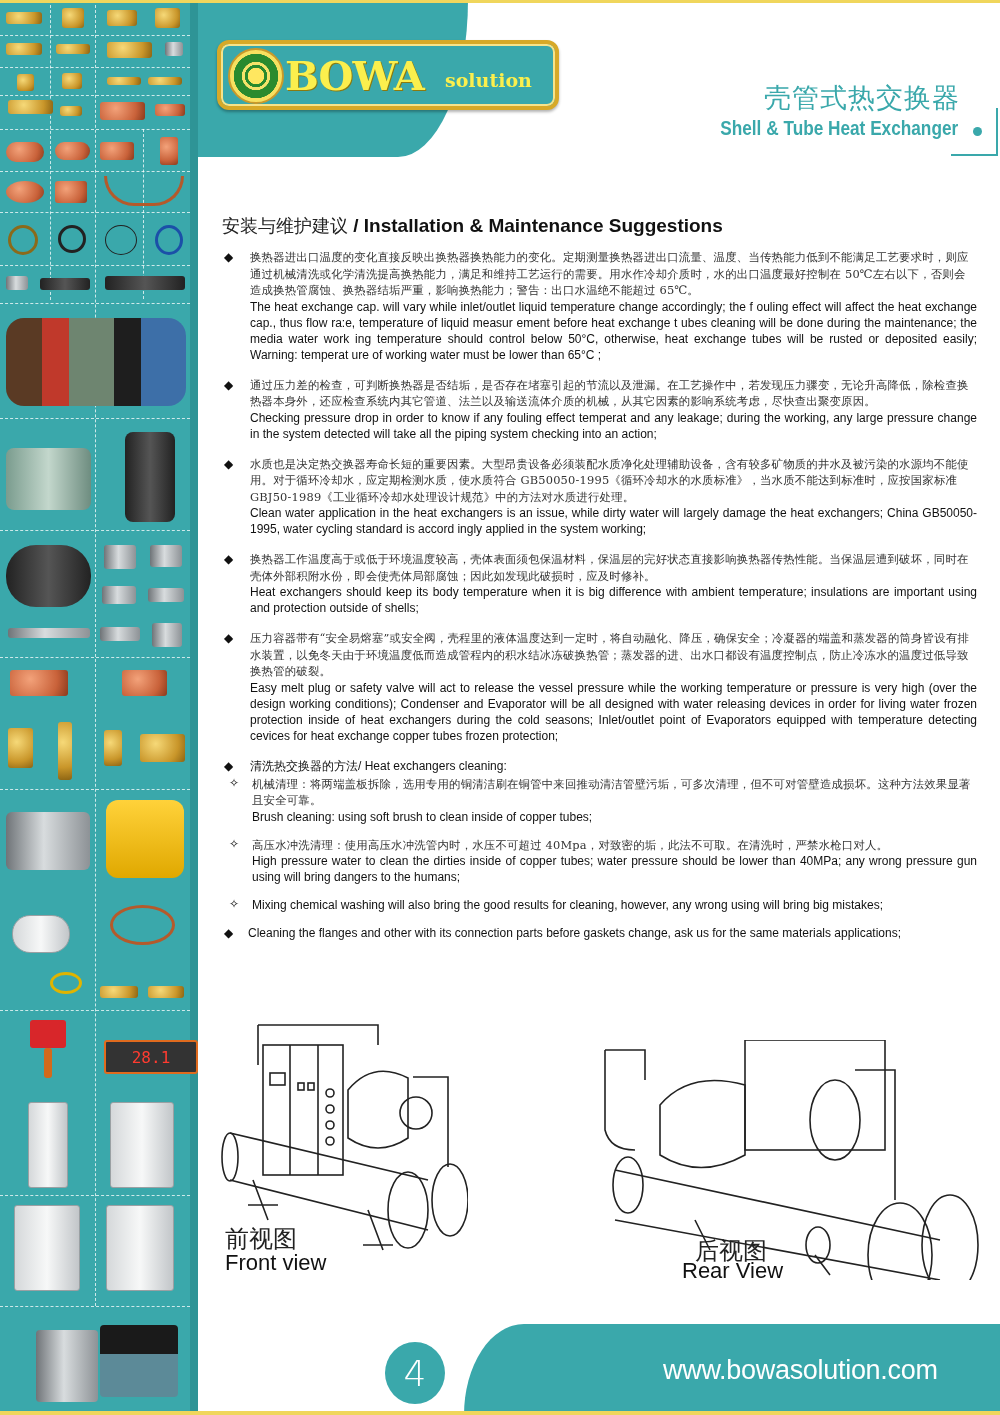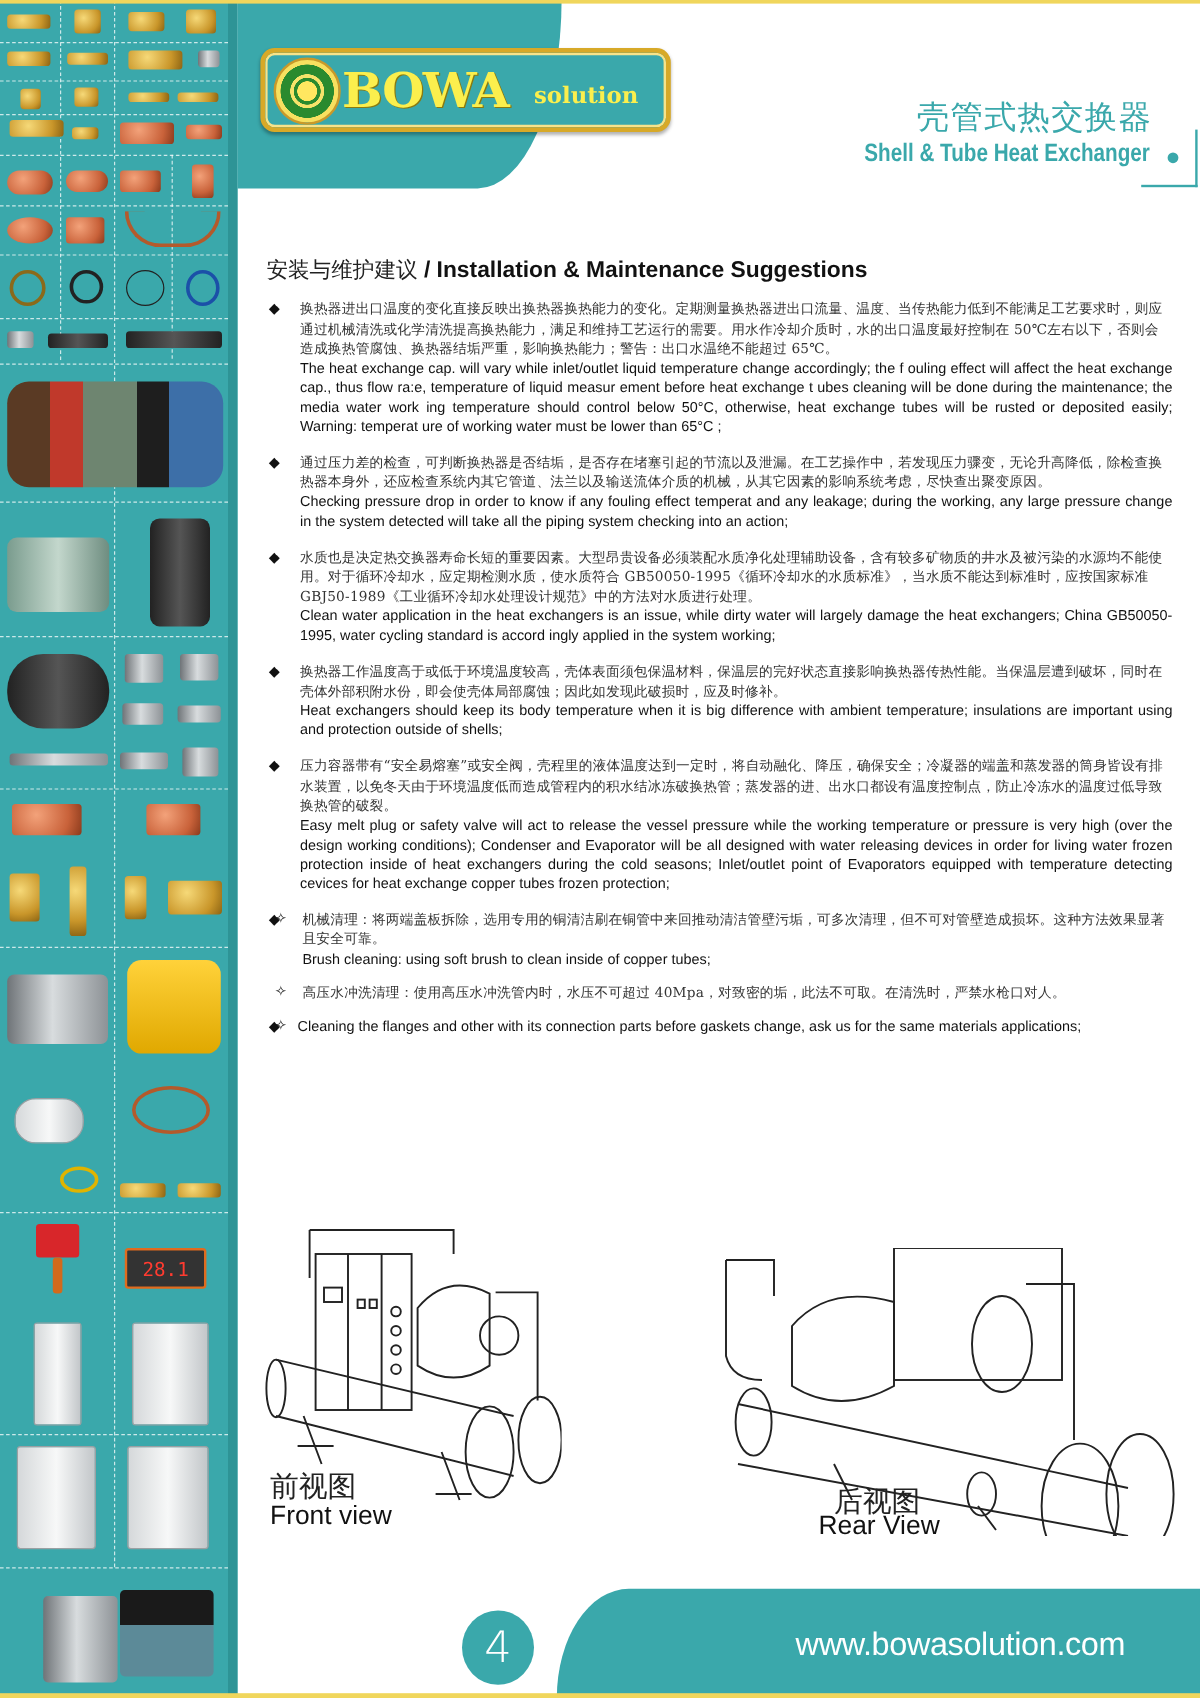--- a/index.html
+++ b/index.html
@@ -148,21 +148,21 @@
   <div class="prod steel" style="left:6px; top:812px; width:84px; height:58px; border-radius:6px"></div>
   <div class="prod yellow" style="left:106px; top:800px; width:78px; height:78px; border-radius:12px"></div>
   <div class="prod white" style="left:12px; top:915px; width:58px; height:38px; border-radius:18px"></div>
   <div class="prod cable copper" style="left:110px; top:905px; width:65px; height:40px"></div>
   <div class="prod brass" style="left:100px; top:986px; width:38px; height:12px"></div>
   <div class="prod brass" style="left:148px; top:986px; width:36px; height:12px"></div>
   <div class="prod yellow" style="left:50px; top:972px; width:32px; height:22px; border-radius:50%; background:transparent; border:3px solid #e0b400"></div>
 
   <div class="prod red" style="left:30px; top:1020px; width:36px; height:28px"></div>
   <div class="prod" style="left:44px; top:1048px; width:8px; height:30px; background:#d26a1c"></div>
-  <div class="prod thermo" style="left:104px; top:1040px; width:68px; height:34px">
+  <div class="prod thermo" style="left:104px; top:1040px; width:94px; height:34px">
       <span>28.1</span>
     </div>
 
   <div class="prod white" style="left:28px; top:1102px; width:40px; height:86px"></div>
   <div class="prod white" style="left:110px; top:1102px; width:64px; height:86px"></div>
   <div class="prod white" style="left:14px; top:1205px; width:66px; height:86px"></div>
   <div class="prod white" style="left:106px; top:1205px; width:68px; height:86px"></div>
 
   <div class="prod steel" style="left:36px; top:1330px; width:62px; height:72px; border-radius:4px"></div>
   <div class="prod green" style="left:100px; top:1325px; width:78px; height:72px; border-radius:4px; background:linear-gradient(180deg,#1a1a1a 0 40%,#5c8a98 40%)"></div>
@@ -211,34 +211,37 @@
   </div>
 
   <div class="item">
     <span class="bullet">◆</span>
     <p class="cn-text">压力容器带有“安全易熔塞”或安全阀，壳程里的液体温度达到一定时，将自动融化、降压，确保安全；冷凝器的端盖和蒸发器的筒身皆设有排水装置，以免冬天由于环境温度低而造成管程内的积水结冰冻破换热管；蒸发器的进、出水口都设有温度控制点，防止冷冻水的温度过低导致换热管的破裂。</p>
     <p class="en-text">Easy melt plug or safety valve will act to release the vessel pressure while the working temperature or pressure is very high (over the design working conditions); Condenser and Evaporator   will be all designed with water releasing devices in order for living water frozen protection inside of heat exchangers during  the cold seasons; Inlet/outlet point of Evaporators equipped with temperature detecting cevices for heat exchange copper tubes frozen protection;</p>
   </div>
 
   <div class="item" style="margin-bottom:4px">
     <span class="bullet">◆</span>
+    <p class="sub-head">清洗热交换器的方法/ Heat exchangers cleaning:</p>
 
     <div class="sub-item" style="margin-left:-28px; margin-top:2px">
       <span class="sub-bullet">✧</span>
       <p class="cn-text">机械清理：将两端盖板拆除，选用专用的铜清洁刷在铜管中来回推动清洁管壁污垢，可多次清理，但不可对管壁造成损坏。这种方法效果显著且安全可靠。</p>
       <p class="en-text">Brush cleaning: using soft brush to clean inside of copper tubes;</p>
     </div>
 
     <div class="sub-item" style="margin-left:-28px">
       <span class="sub-bullet">✧</span>
       <p class="cn-text">高压水冲洗清理：使用高压水冲洗管内时，水压不可超过 40Mpa，对致密的垢，此法不可取。在清洗时，严禁水枪口对人。</p>
+      <p class="en-text">High pressure water to clean the dirties inside of copper tubes; water pressure should be lower than 40MPa; any wrong pressure gun using will bring dangers to the humans;</p>
     </div>
 
     <div class="sub-item" style="margin-left:-28px">
       <span class="sub-bullet">✧</span>
+      <p class="en-text">Mixing chemical washing will also bring the good results for  cleaning, however, any wrong using will bring big mistakes;</p>
     </div>
   </div>
 
   <div class="item">
     <span class="bullet">◆</span>
     <p class="en-text" style="margin-left:-2px">Cleaning the flanges and other with its connection parts before   gaskets change, ask us for the same materials applications;</p>
   </div>
 </main>
 
 <div class="drawing" style="left:218px; top:1015px">

